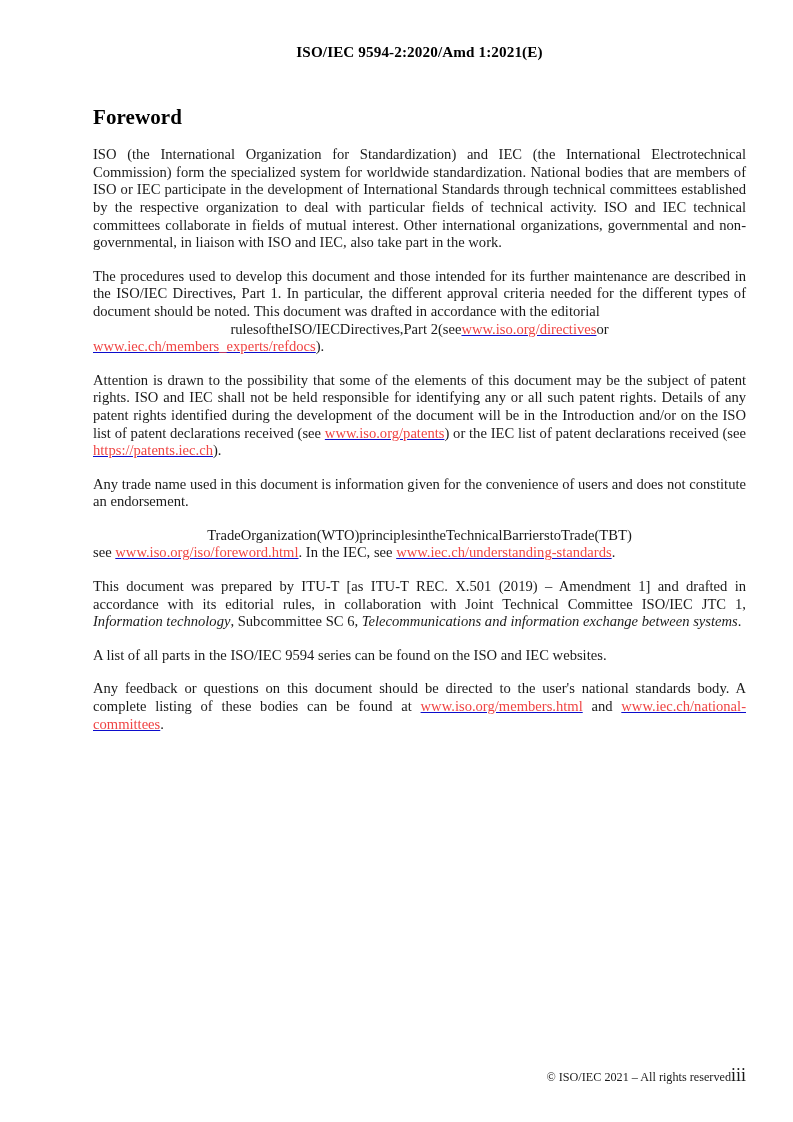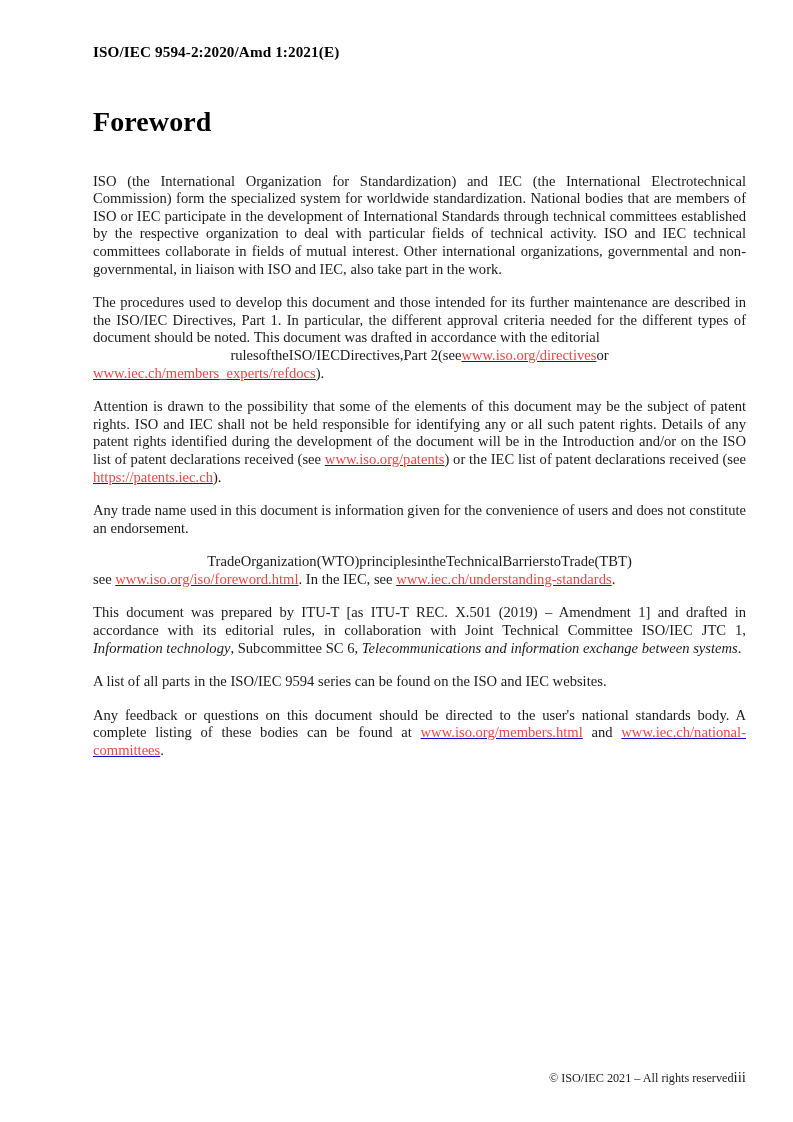--- a/index.html
+++ b/index.html
@@ -17,36 +17,36 @@
     height: 1122px;
     background: #ffffff;
     overflow: hidden;
     box-sizing: border-box;
   }
   .doc-header {
     position: absolute;
     top: 43px;
     left: 93px;
     width: 653px;
-    text-align: left;
+    text-align: center;
     font-weight: bold;
     font-size: 15.2px;
     letter-spacing: 0.1px;
     color: #000000;
   }
   .content {
     position: absolute;
     top: 105px;
     left: 93px;
     width: 653px;
   }
   h1.section-title {
-    font-size: 28px;
+    font-size: 21px;
     font-weight: bold;
-    margin: 0 0 34px 0;
+    margin: 0 0 16px 0;
     padding: 0;
     letter-spacing: 0.1px;
     color: #000000;
     line-height: 1.2;
   }
   p.para {
     margin: 4px 0 16px 0;
     padding: 0;
     font-size: 14.6px;
     line-height: 17.6px;
@@ -68,21 +68,21 @@
     left: 93px;
     width: 653px;
     bottom: 36px;
     font-size: 12.2px;
     color: #1a1a1a;
     display: flex;
     justify-content: flex-end;
     align-items: baseline;
   }
   .footer .page-no {
-    font-size: 15px;
+    font-size: 18px;
   }
   
   .stretch-line {
     display: flex;
     justify-content: center;
     width: 100%;
   }
 </style>
 </head>
 <body>

